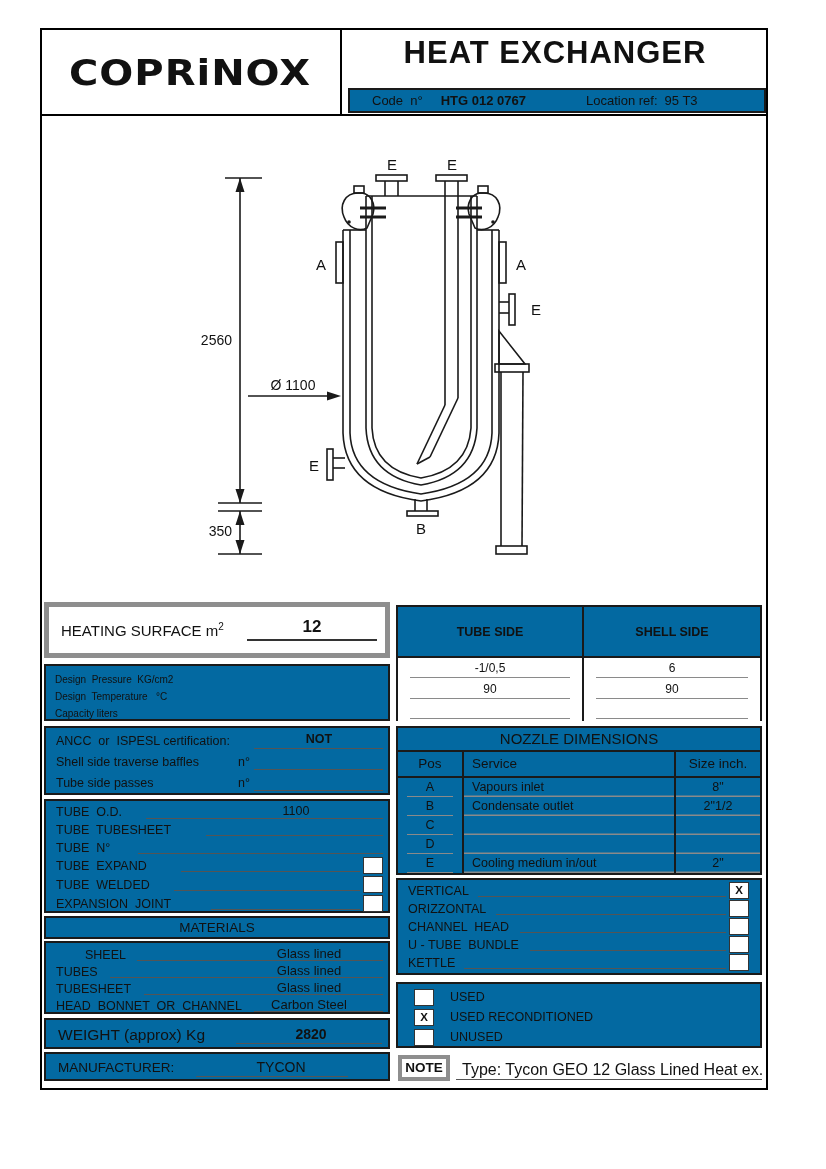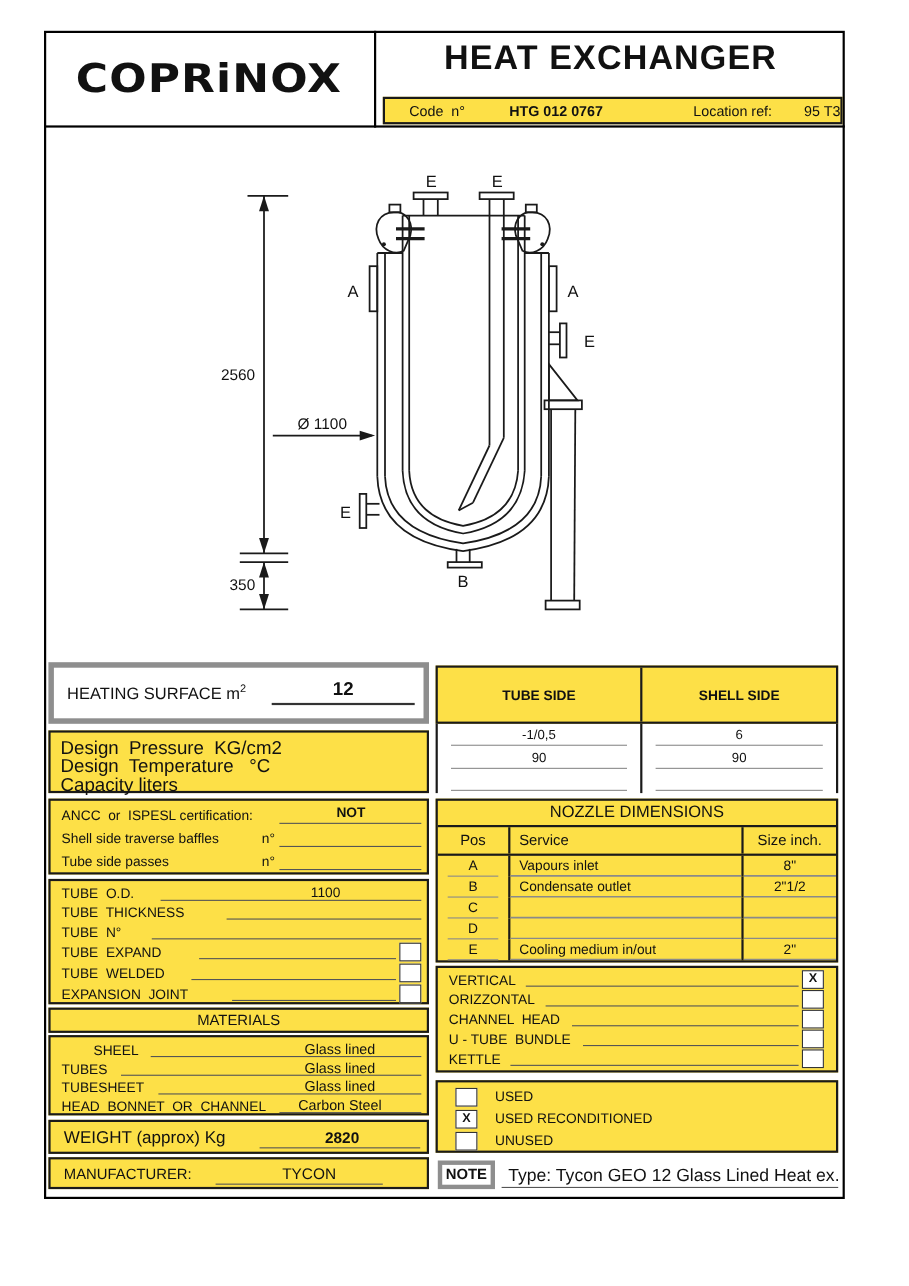--- a/index.html
+++ b/index.html
@@ -1,20 +1,20 @@
 <!DOCTYPE html>
 <html><head>
 <meta charset="utf-8">
 <style>
   html,body{margin:0;padding:0;background:#fff;}
   .page{position:relative;width:826px;height:1169px;background:#fff;
         font-family:"Liberation Sans",sans-serif;color:#111;overflow:hidden;}
   .abs{position:absolute;box-sizing:border-box;}
   .frame{border:2px solid #000;}
-  .box{border:2px solid #1a1a1a;background:#fde047;justify-content:space-between;}
+  .box{border:2px solid #1a1a1a;background:#0369a1;}
   .lbl{white-space:pre;}
   .line{position:absolute;border-bottom:1.6px solid #555;}
   .gline{position:absolute;border-bottom:1.5px solid #8a8a8a;}
   .cb{position:absolute;width:18px;height:15px;border:1.6px solid #333;background:#fff;
       text-align:center;font-weight:bold;font-size:11.5px;line-height:14px;}
   .val-c{position:absolute;text-align:center;}
   .logo{font-weight:900;font-size:40px;letter-spacing:1px;transform:scaleY(.9);
         font-family:"DejaVu Sans",sans-serif;}
   .title{font-weight:bold;font-size:31px;letter-spacing:1px;text-align:center;}
   .frow{position:relative;}
@@ -139,21 +139,21 @@
       <text x="192" y="418" text-anchor="end">350</text>
       <text x="253" y="272" text-anchor="middle">Ø 1100</text>
     </g>
   </svg>
 
   <div class="abs" style="left:44px;top:602px;width:346px;height:56px;border:5px solid #8e8e8e;background:#fff;">
     <span class="abs" style="left:12px;top:14px;font-size:15px;"><span class="lbl">HEATING SURFACE m</span><sup style="font-size:10px;">2</sup></span>
     <span class="abs" style="left:198px;top:10px;width:130px;border-bottom:2px solid #333;text-align:center;font-weight:bold;font-size:17px;padding-bottom:2px;">12</span>
   </div>
 
-  <div class="abs box" style="left:44px;top:664px;width:346px;height:57px;font-size:17px;">
+  <div class="abs box" style="left:44px;top:664px;width:346px;height:57px;font-size:10px;">
     <div class="lbl" style="margin:5px 0 0 9px;line-height:17px;">Design  Pressure  KG/cm2</div>
     <div class="lbl" style="margin-left:9px;line-height:17px;">Design  Temperature   °C</div>
     <div class="lbl" style="margin-left:9px;line-height:17px;">Capacity liters</div>
   </div>
 
   <div class="abs box" style="left:396px;top:605px;width:366px;height:53px;">
     <div class="abs" style="left:184px;top:0;bottom:0;width:2px;background:#1a1a1a;"></div>
     <div class="abs" style="left:0;top:0;width:184px;height:100%;display:flex;align-items:center;justify-content:center;font-weight:bold;font-size:12.5px;">TUBE SIDE</div>
     <div class="abs" style="left:186px;top:0;right:0;height:100%;display:flex;align-items:center;justify-content:center;font-weight:bold;font-size:12.5px;">SHELL SIDE</div>
   </div>
@@ -232,21 +232,21 @@
     </div>
   </div>
 
   <div class="abs box" style="left:44px;top:799px;width:346px;height:114px;font-size:12.5px;">
     <div class="frow" style="height:19px;">
       <span class="lbl abs" style="left:10px;top:4px;">TUBE  O.D.</span>
       <span class="line" style="left:100px;right:5px;top:17px;"></span>
       <span class="val-c" style="left:190px;width:120px;top:3px;">1100</span>
     </div>
     <div class="frow" style="height:18px;">
-      <span class="lbl abs" style="left:10px;top:3px;">TUBE  THICKNESS</span>
+      <span class="lbl abs" style="left:10px;top:3px;">TUBE  TUBESHEET</span>
       <span class="line" style="left:160px;right:5px;top:15px;"></span>
     </div>
     <div class="frow" style="height:18px;">
       <span class="lbl abs" style="left:10px;top:3px;">TUBE  N°</span>
       <span class="line" style="left:92px;right:5px;top:15px;"></span>
     </div>
     <div class="frow" style="height:19px;">
       <span class="lbl abs" style="left:10px;top:3px;">TUBE  EXPAND</span>
       <span class="line" style="left:135px;right:28px;top:15px;"></span>
       <span class="cb" style="right:5px;top:1px;"></span>

